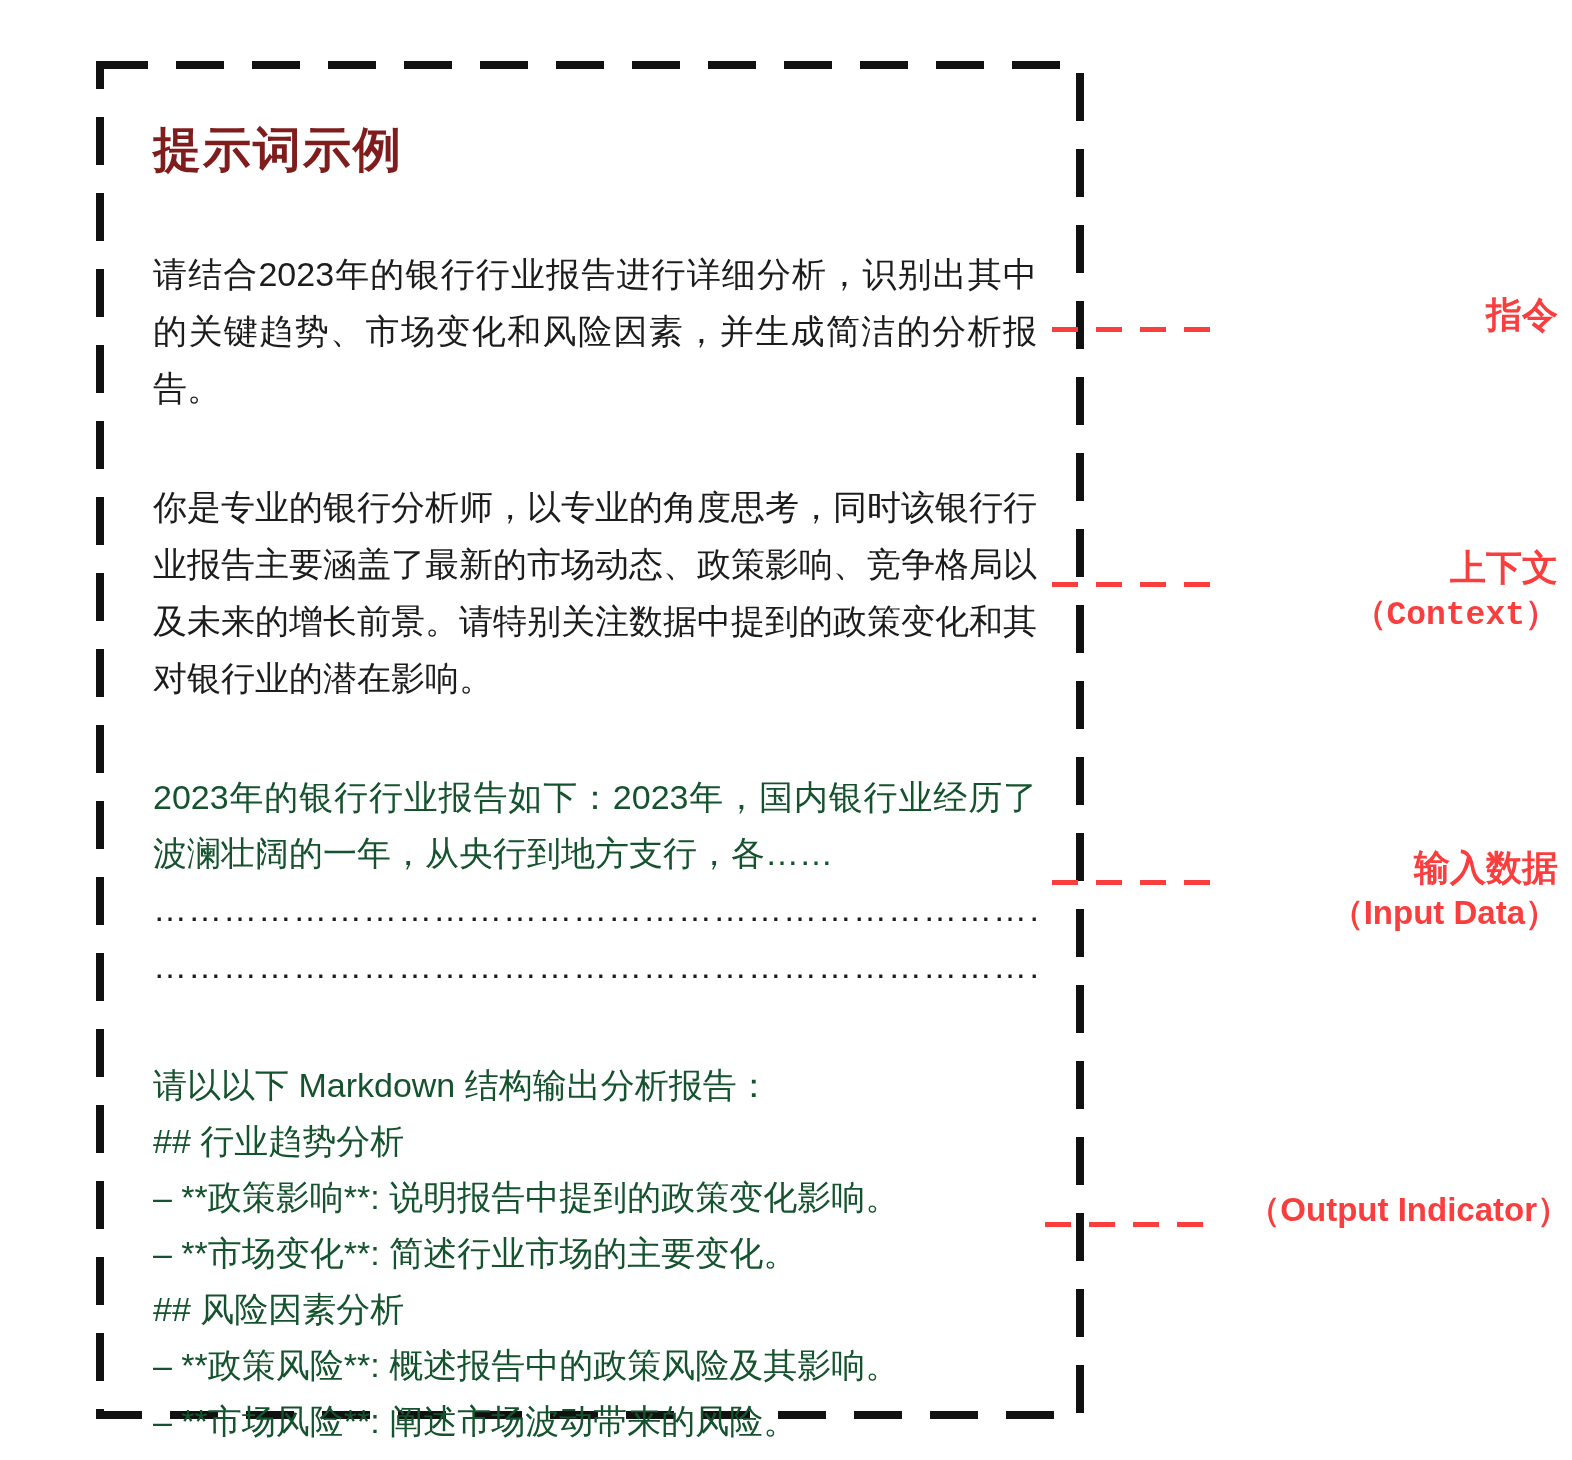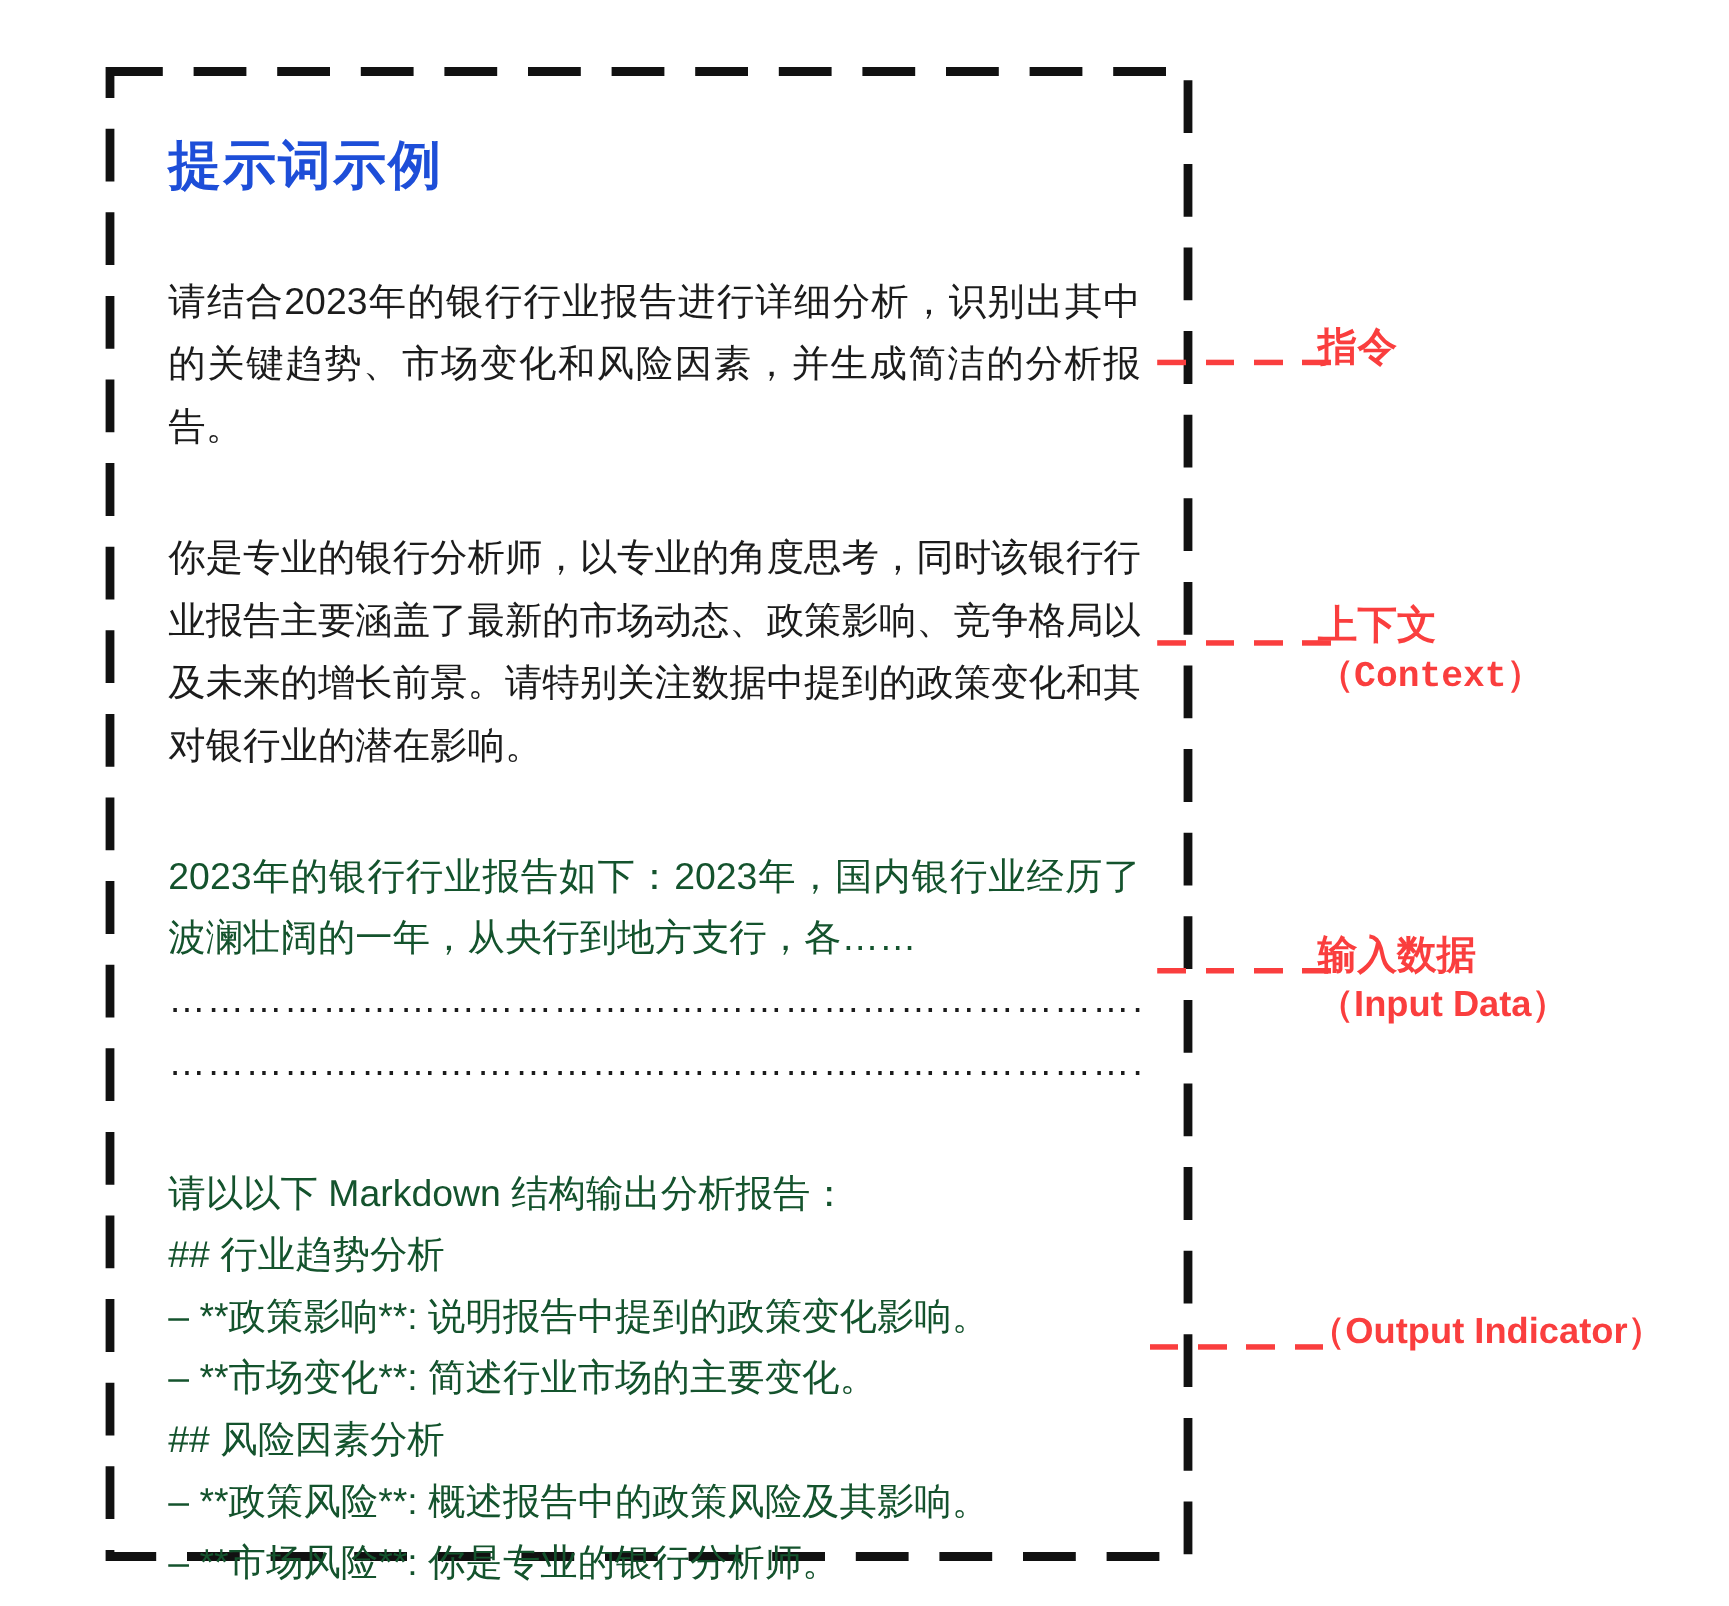--- a/index.html
+++ b/index.html
@@ -41,21 +41,21 @@
     height: 1360px;
     box-sizing: border-box;
     padding: 58px 48px 40px 58px;
     color: #1a1a1a;
   }
   .prompt-title {
     font-size: 48px;
     font-weight: 700;
     letter-spacing: 2px;
     margin: 0 0 64px 0;
-    color: #1d4ed8;
+    color: #7f1d1d;
   }
   .para {
     font-size: 34px;
     line-height: 57px;
     text-align: justify;
     margin: 0 0 62px 0;
     color: #1c1c1c;
     word-break: break-all;
   }
   .para:last-child { margin-bottom: 0; }
@@ -76,21 +76,21 @@
   
   .connector {
     position: absolute;
     height: 5px;
     background: repeating-linear-gradient(90deg,
       var(--red) 0 26px, transparent 26px 44px);
   }
   .annotation {
     position: absolute;
     width: 360px;
-    text-align: left;
+    text-align: right;
     color: var(--red);
     font-weight: 700;
   }
   .annotation .zh {
     font-size: 36px;
     line-height: 46px;
     display: block;
   }
   .annotation .en {
     font-size: 33px;
@@ -121,21 +121,21 @@
         <div class="dots-line">…………………………………………………………………………………………</div>
       </div>
 
       <div class="para" style="margin-bottom:0;">
         <div class="out-line">请以以下 Markdown 结构输出分析报告：</div>
         <div class="out-line">## 行业趋势分析</div>
         <div class="out-line">– **政策影响**: 说明报告中提到的政策变化影响。</div>
         <div class="out-line">– **市场变化**: 简述行业市场的主要变化。</div>
         <div class="out-line">## 风险因素分析</div>
         <div class="out-line">– **政策风险**: 概述报告中的政策风险及其影响。</div>
-        <div class="out-line">– **市场风险**: 你是专业的银行分析师。</div>
+        <div class="out-line">– **市场风险**: 阐述市场波动带来的风险。</div>
       </div>
     </div>
   </div>
 
   <div class="connector" style="left:1052px; top:327px; width:165px;"></div>
   <div class="connector" style="left:1052px; top:582px; width:165px;"></div>
   <div class="connector" style="left:1052px; top:880px; width:165px;"></div>
   <div class="connector" style="left:1045px; top:1222px; width:172px;"></div>
 
   <div class="annotation" style="left:1198px; top:292px;">

